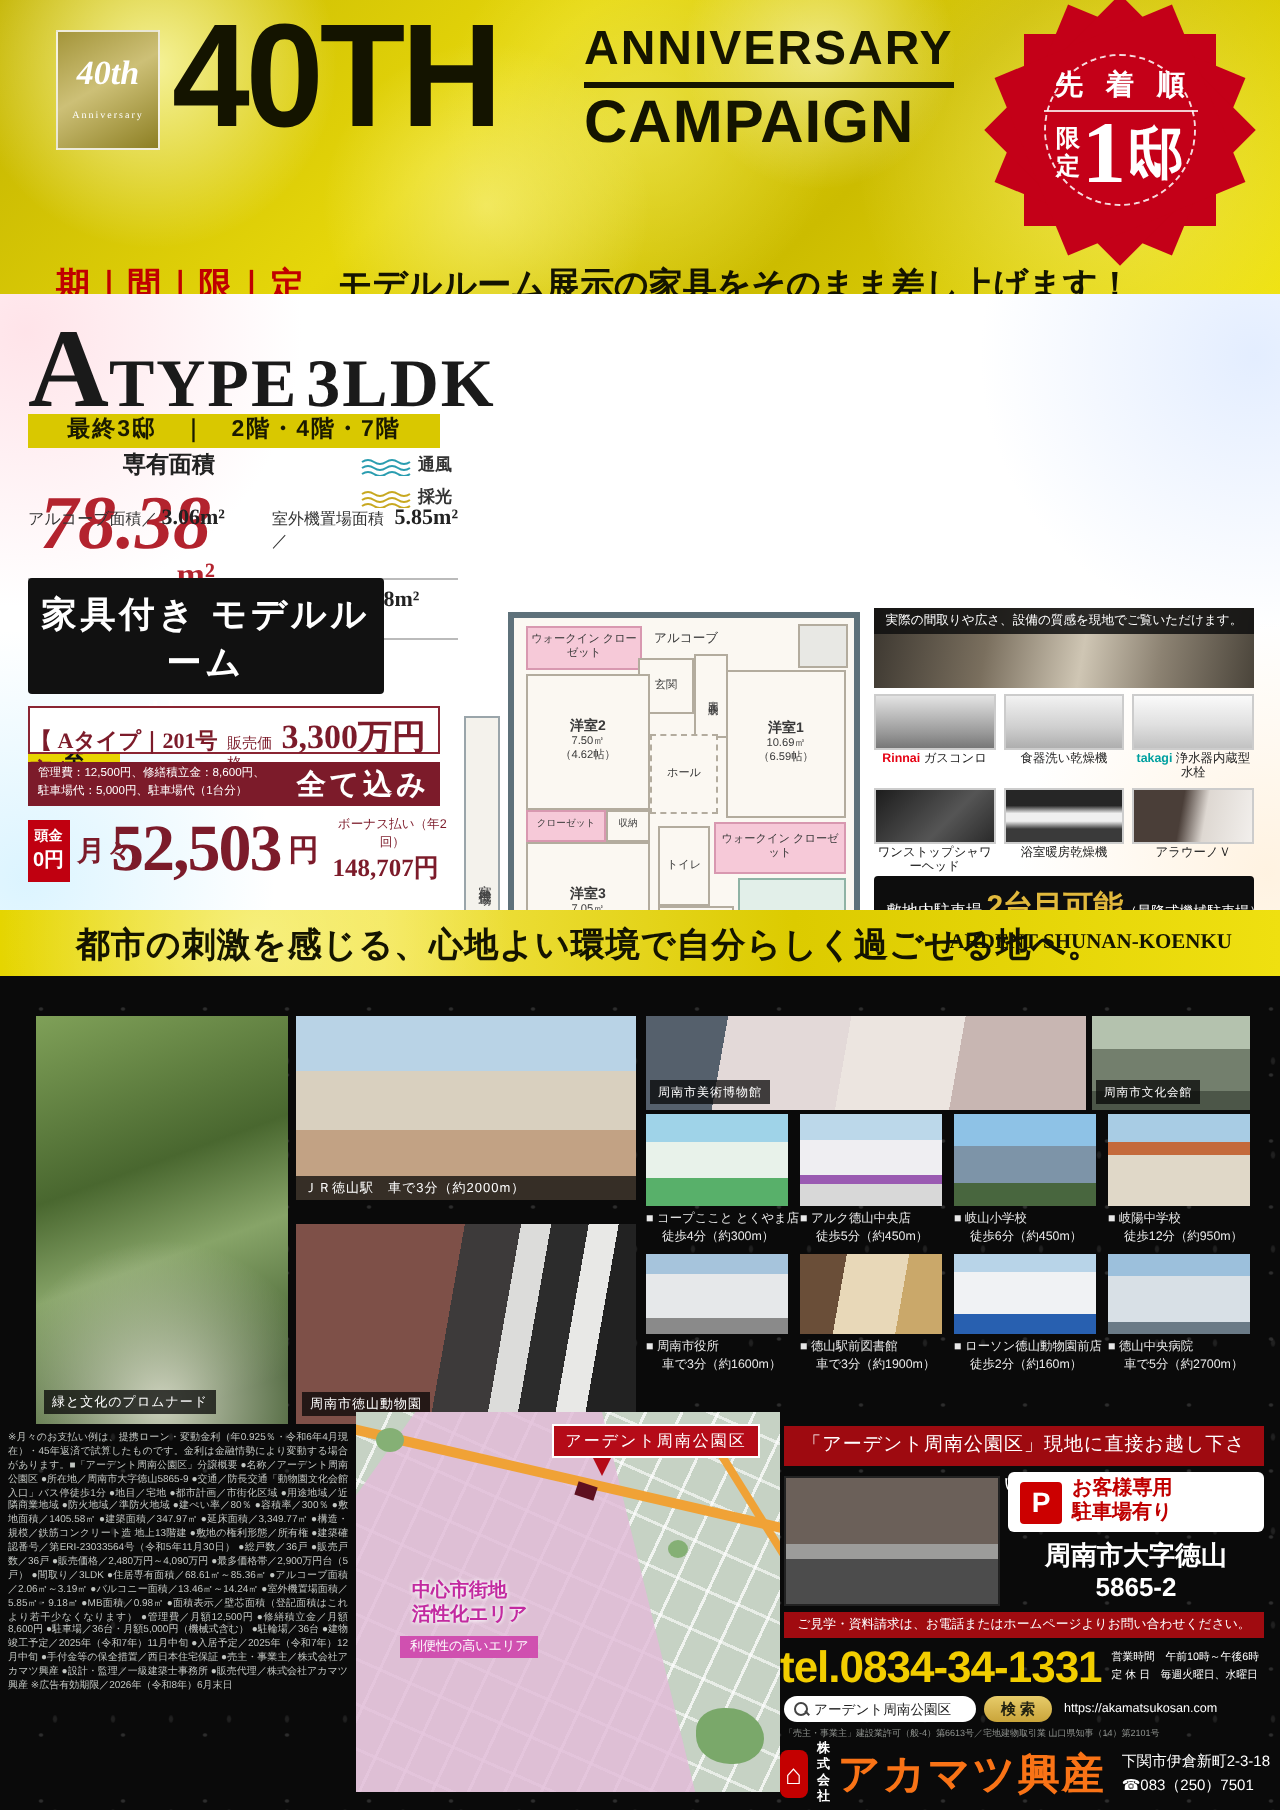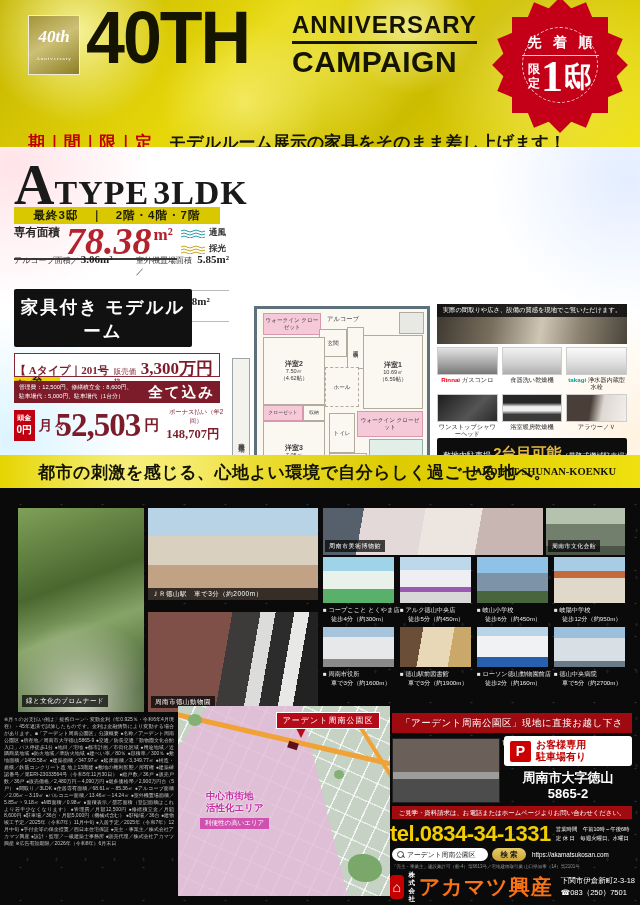--- a/index.html
+++ b/index.html
@@ -43,21 +43,21 @@
       radial-gradient(circle at 2% 6%, rgba(255,205,215,.55), transparent 20%),
       radial-gradient(circle at 98% 10%, rgba(200,220,255,.5), transparent 20%),
       radial-gradient(circle at 2% 95%, rgba(190,235,255,.55), transparent 18%),
       radial-gradient(circle at 99% 94%, rgba(255,230,195,.5), transparent 18%),
       #ffffff;}
   .atitle{left:14px;top:6px;color:#1a1a1a;white-space:nowrap;}
   .atitle .A{font-size:56px;font-weight:bold;}
   .atitle .T{font-size:34px;font-weight:bold;letter-spacing:1px;text-align:center;}
   .yband{left:14px;top:60px;width:206px;height:17px;background:#d9c800;color:#1a1a00;font-weight:900;
          font-size:11.5px;text-align:center;line-height:17px;letter-spacing:1px;}
-  .senyu{left:14px;top:78px;display:flex;align-items:flex-start;border-bottom:2px solid #3a3a3a;padding:0 4px 1px 0;}
+  .senyu{left:14px;top:78px;display:flex;align-items:flex-end;border-bottom:2px solid #3a3a3a;padding:0 4px 1px 0;flex-direction:column;}
   .senyu .lab{font-size:11.5px;font-weight:900;color:#222;margin-bottom:6px;}
   .senyu .val{font-size:38px;font-style:italic;font-weight:bold;color:#b3232e;line-height:.85;margin:0 2px 0 6px;}
   .senyu .unit{font-size:17px;font-weight:bold;color:#b3232e;margin-bottom:2px;}
   .waves{left:180px;top:80px;width:52px;}
   .waverow{display:flex;align-items:center;gap:3px;margin-bottom:4px;}
   .waverow .wl{font-size:8.5px;color:#333;font-weight:bold;}
   .specs{left:14px;top:106px;width:215px;display:grid;grid-template-columns:122px 93px;row-gap:4px;}
   .spec{display:flex;align-items:baseline;border-bottom:1px solid #bbb;padding-bottom:13px;}
   .spec .sl{font-size:8px;color:#333;}
   .spec .sv{font-size:11px;font-weight:bold;color:#222;margin-left:2px;}

